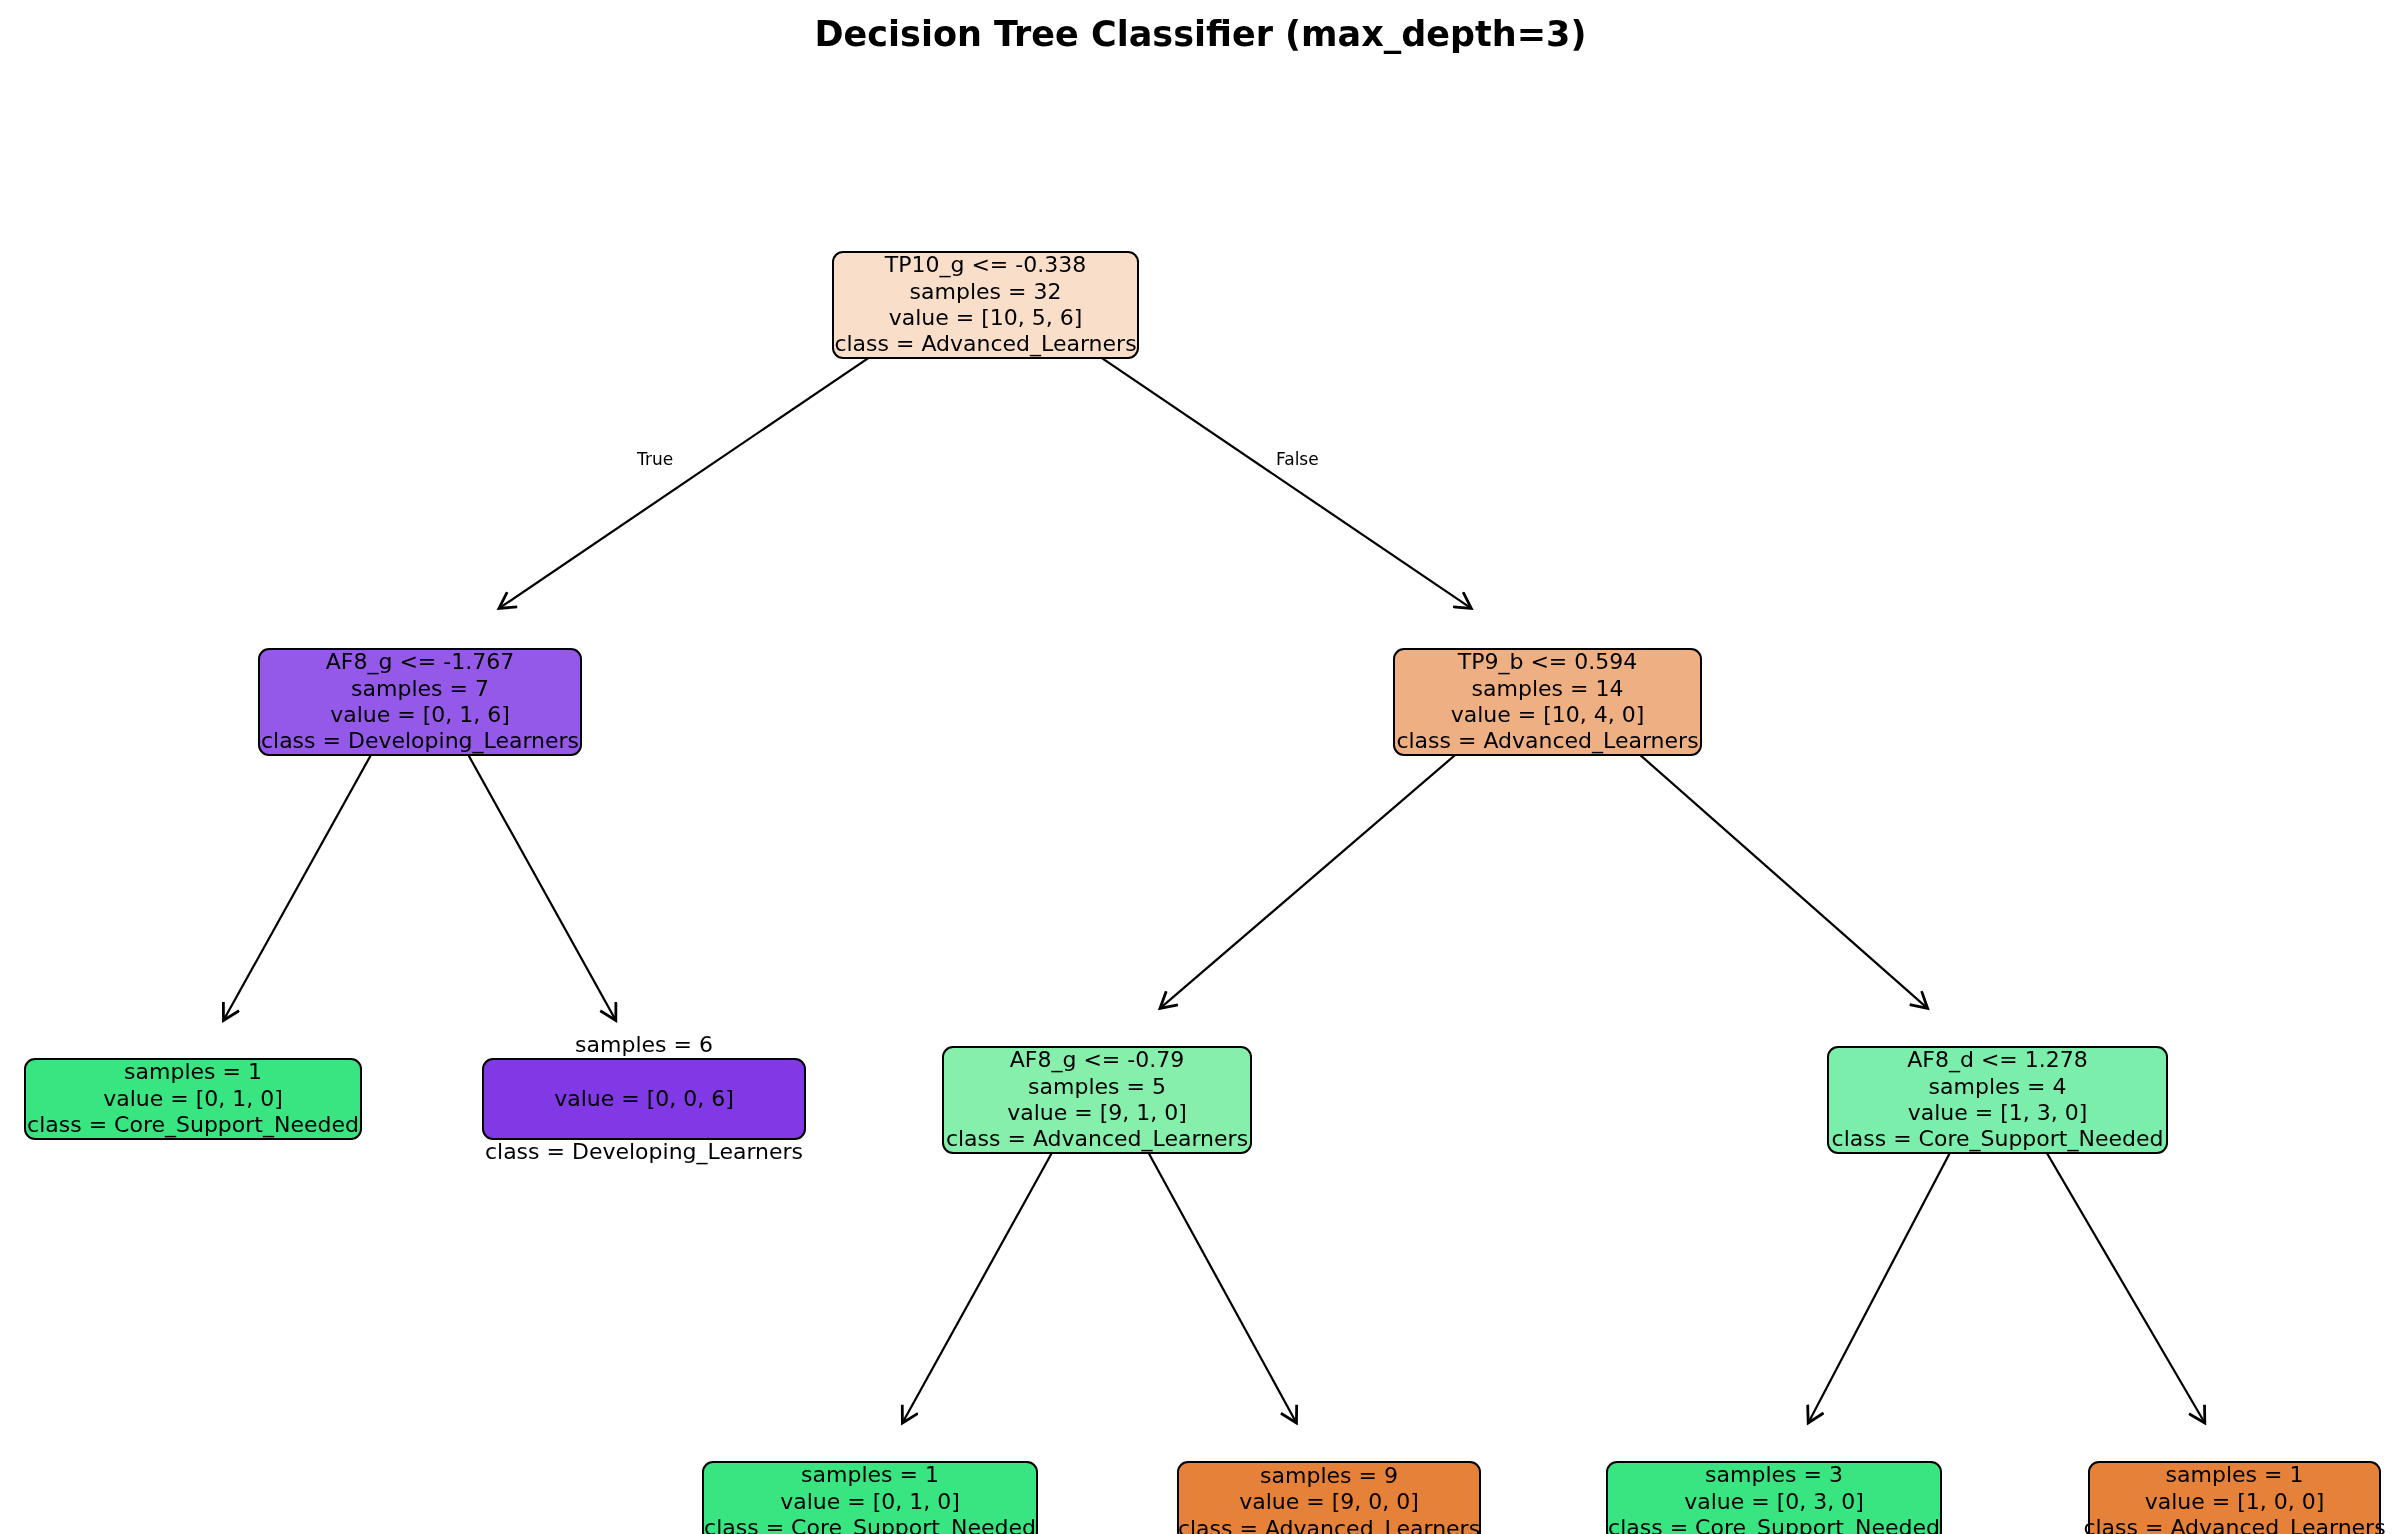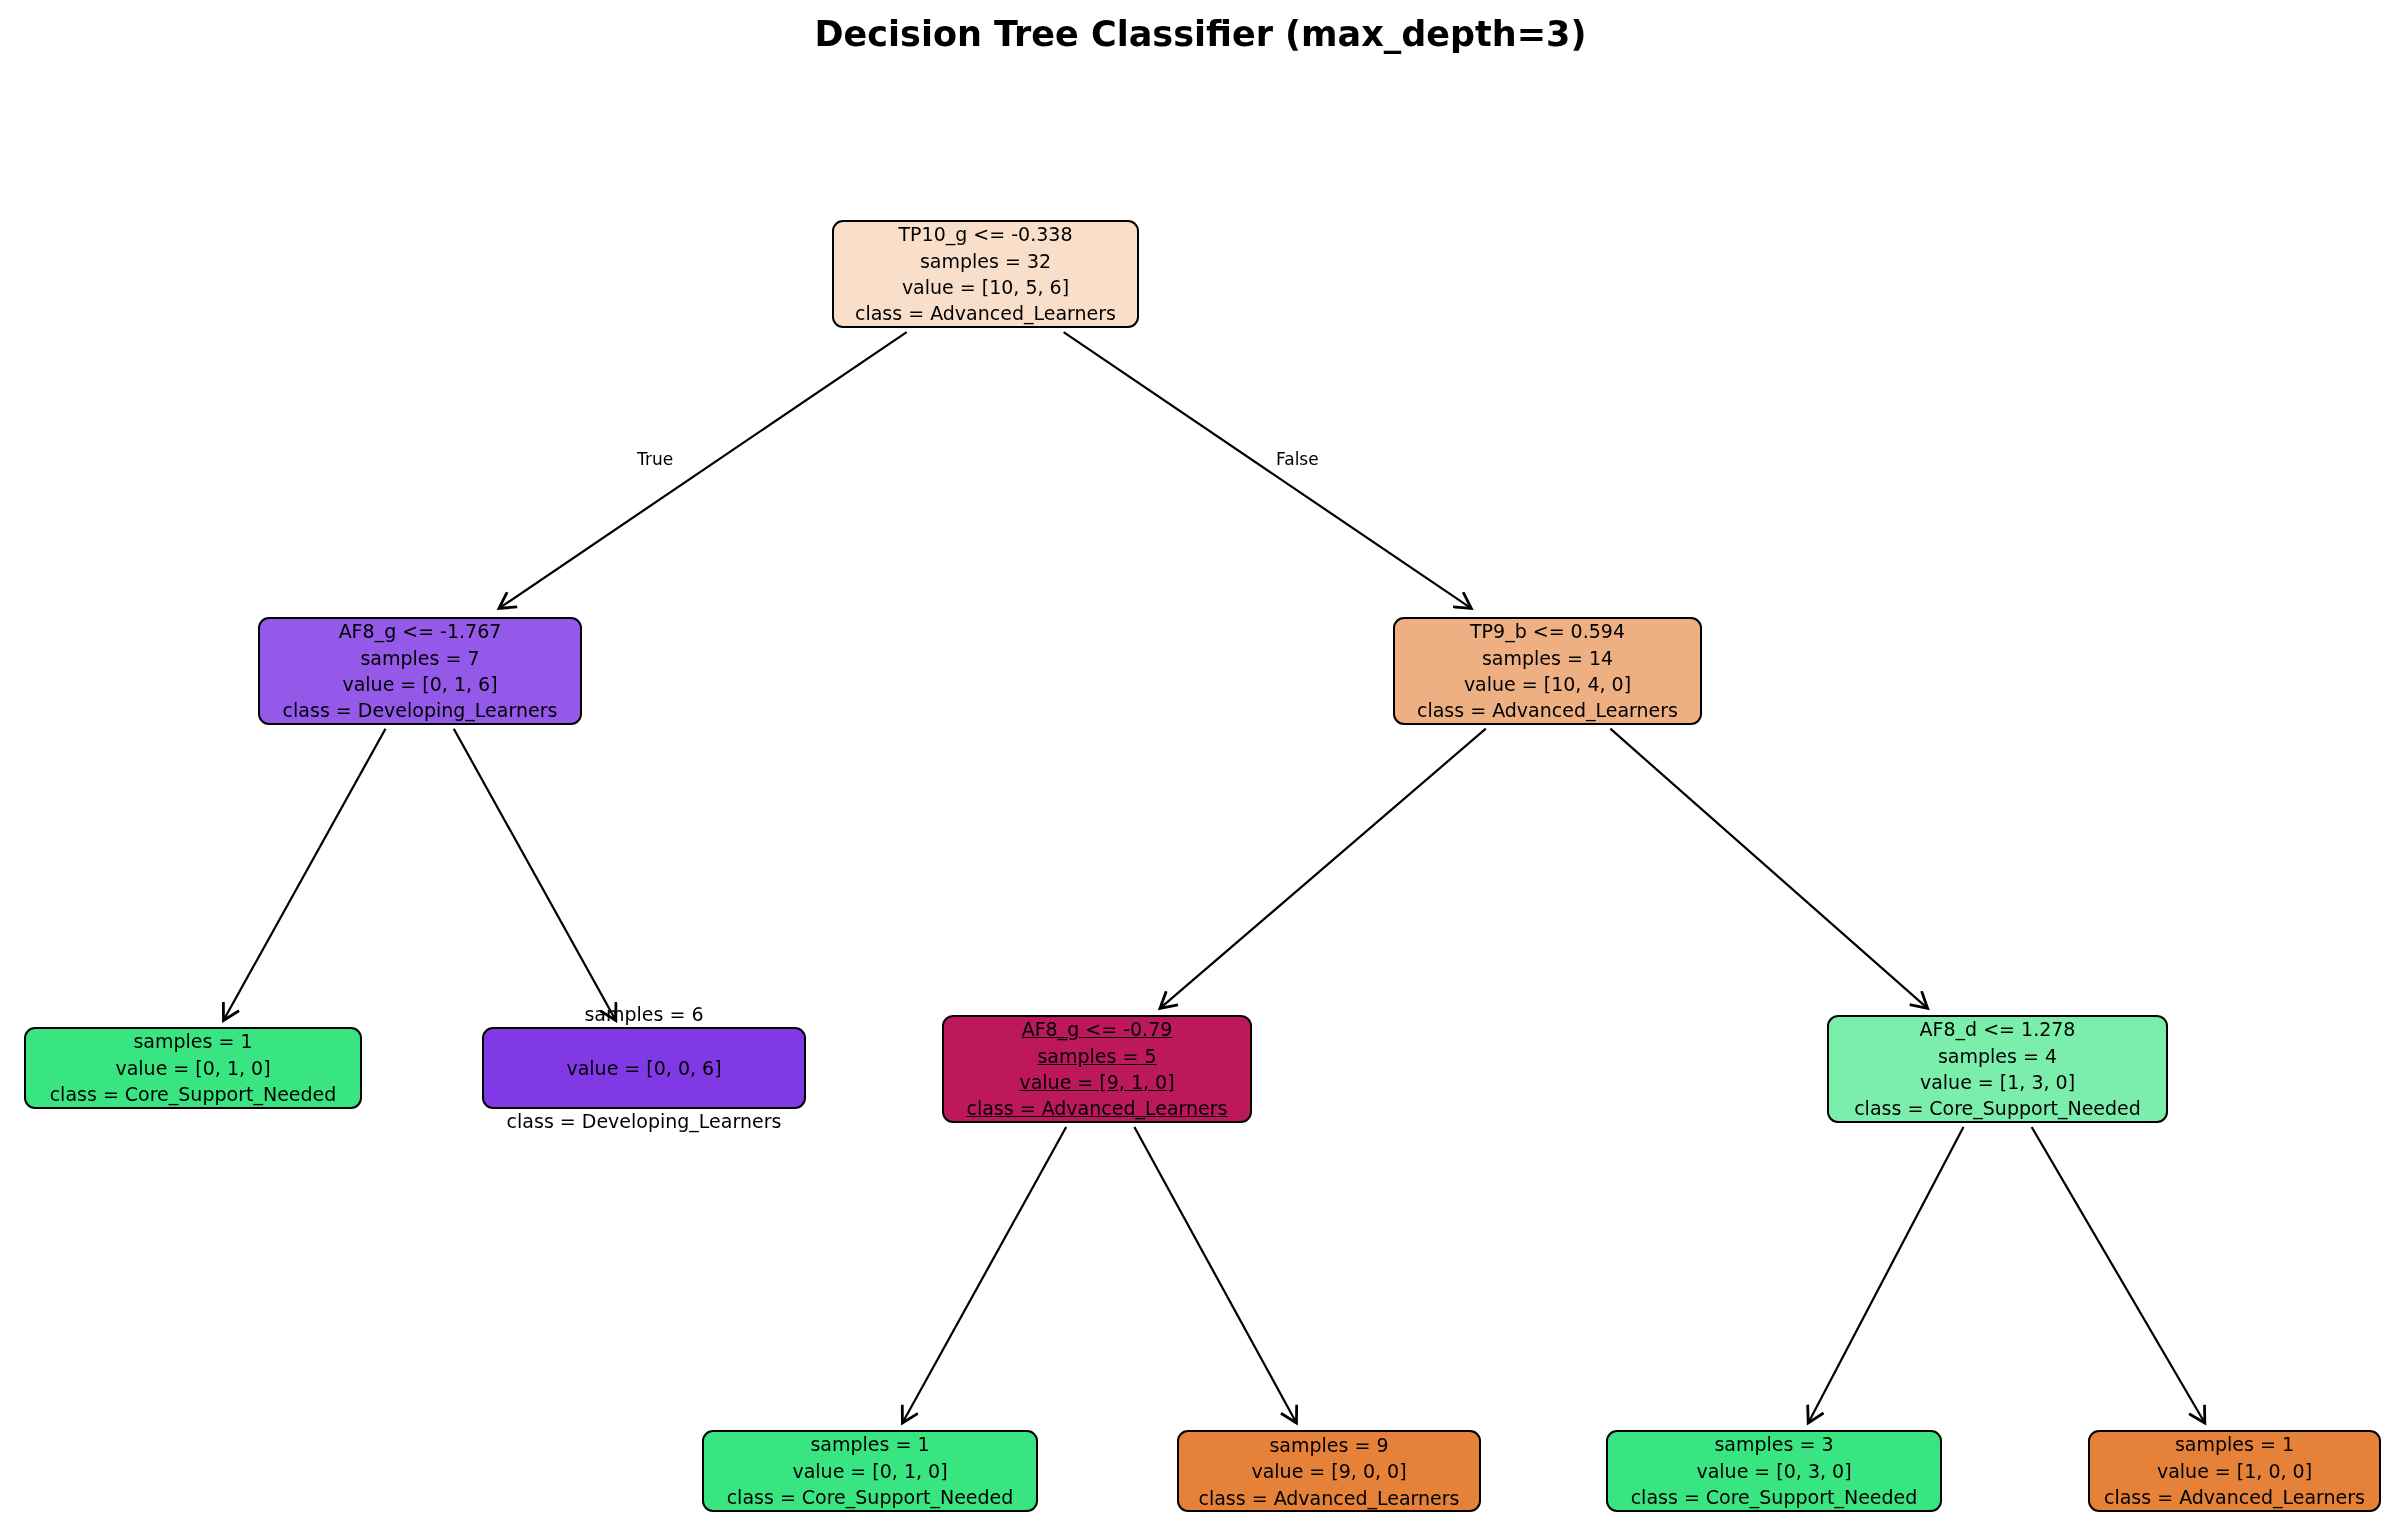--- a/index.html
+++ b/index.html
@@ -37,23 +37,24 @@
     position: absolute;
     box-sizing: border-box;
     border: 2.6px solid #000000;
     border-radius: 11px;
     display: flex;
     flex-direction: column;
     justify-content: center;
     align-items: center;
     text-align: center;
     color: #000000;
-    font-size: 19px;
+    font-size: 22px;
     line-height: 26.4px;
     white-space: nowrap;
+    margin-top: 31px;
   }
   .node span { display: block; }
   
   .n0  { left: 832px;  top: 220px;  width: 307px; height: 108px; }
   .n1  { left: 258px;  top: 617px;  width: 324px; height: 108px; }
   .n2  { left: 1393px; top: 617px;  width: 309px; height: 108px; }
   .n3  { left: 24px;   top: 1027px; width: 338px; height: 82px;  }
   .n4  { left: 482px;  top: 1027px; width: 324px; height: 82px; gap: 27px;  }
   .n5  { left: 942px; top: 1015px; width: 310px; height: 108px; }
   .n6  { left: 1827px; top: 1015px; width: 341px; height: 108px; }
@@ -125,21 +126,21 @@
     <span>value = [0, 1, 0]</span>
     <span>class = Core_Support_Needed</span>
   </div>
 
   <div class="node n4" style="background-color: rgb(129, 57, 229);">
     <span>samples = 6</span>
     <span>value = [0, 0, 6]</span>
     <span>class = Developing_Learners</span>
   </div>
 
-  <div class="node n5" style="background-color: #be185d; text-decoration: underline;">
+  <div class="node n5" style="background-color: #86efac;">
     <span>AF8_g &lt;= -0.79</span>
     <span>samples = 5</span>
     <span>value = [9, 1, 0]</span>
     <span>class = Advanced_Learners</span>
   </div>
 
   <div class="node n6" style="background-color: rgb(123, 238, 171);">
     <span>AF8_d &lt;= 1.278</span>
     <span>samples = 4</span>
     <span>value = [1, 3, 0]</span>

